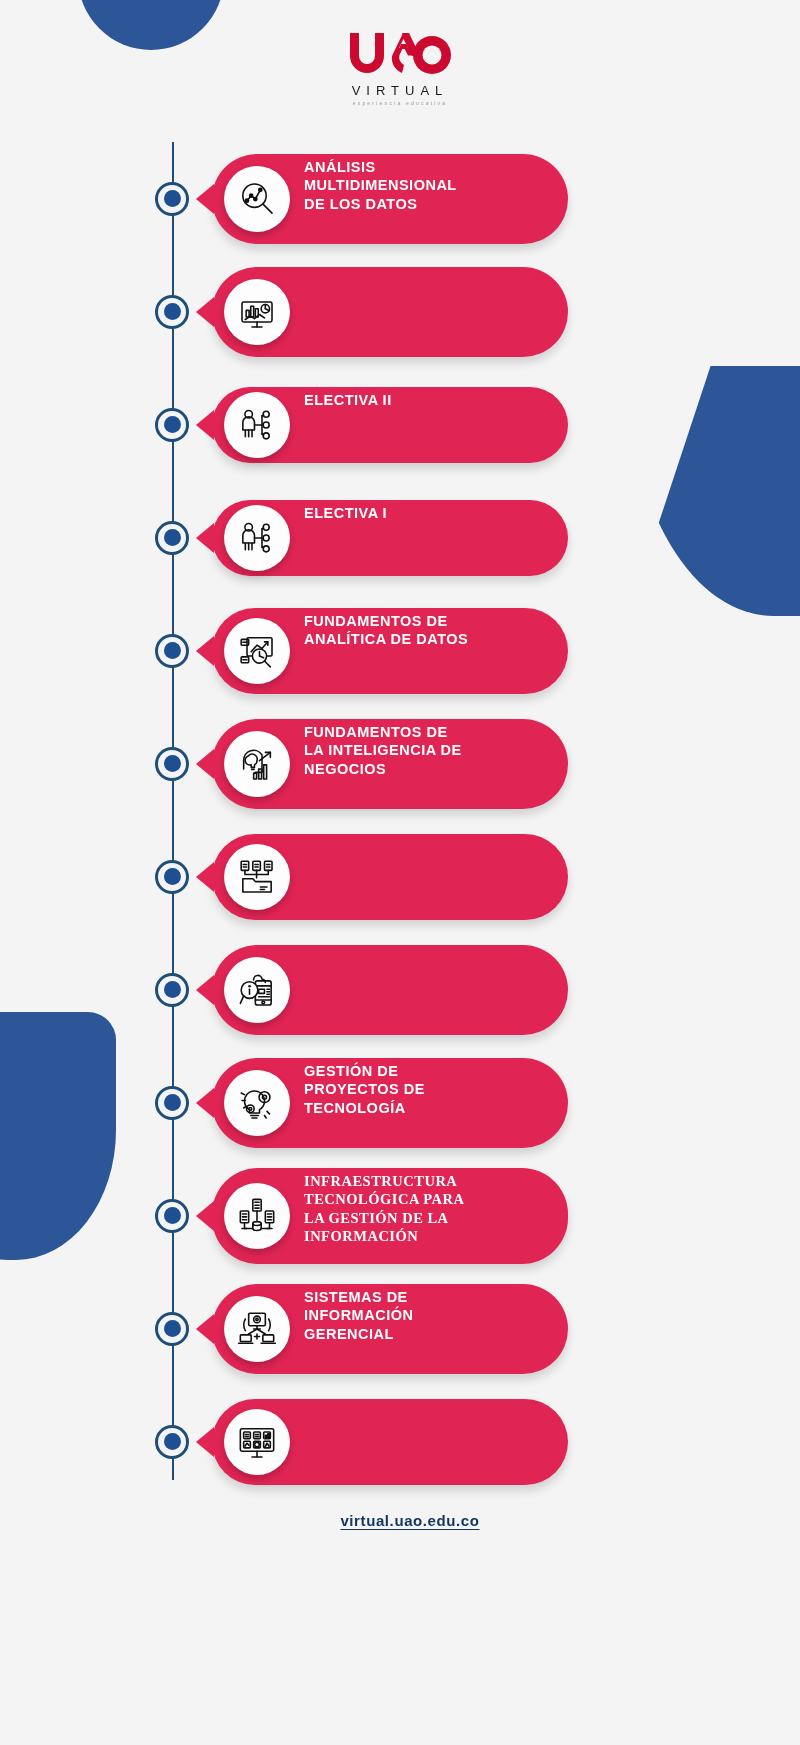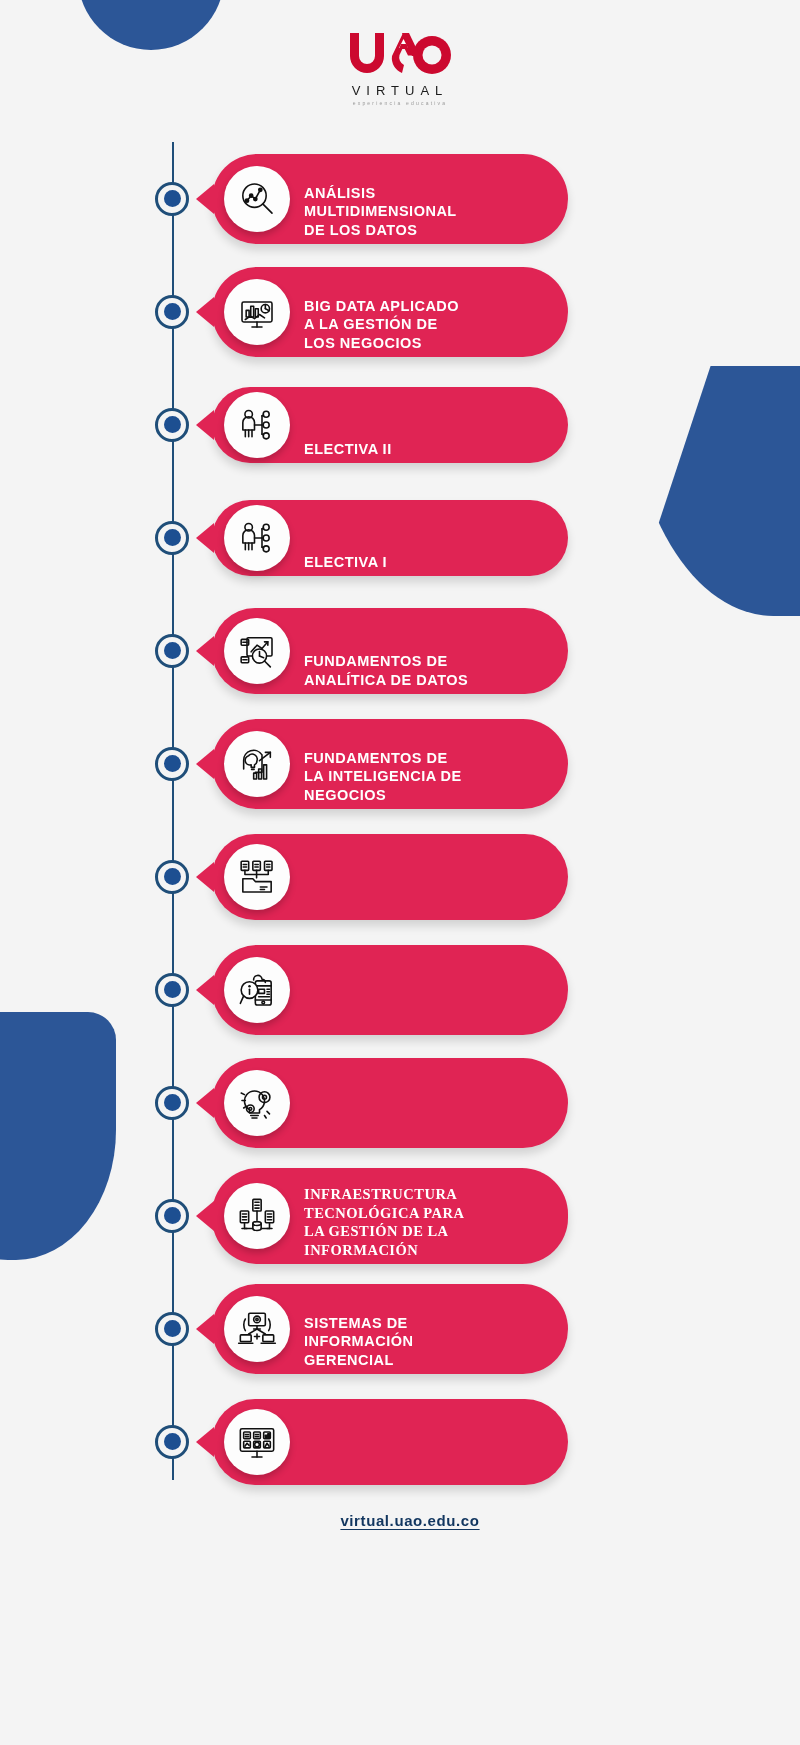--- a/index.html
+++ b/index.html
@@ -127,21 +127,21 @@
 
   
   .pill {
     position: absolute;
     left: 212px;
     width: 356px;
     background: #e02454;
     border-radius: 46px;
     box-shadow: 0 6px 10px rgba(0,0,0,0.14);
     display: flex;
-    align-items: flex-end;
+    align-items: flex-start;
     padding-left: 58px;
     min-height: 76px;
   }
   .pill.h2 { min-height: 86px; }
   .pill.h3 { min-height: 90px; }
   .pill.h4 { min-height: 96px; font-family: Liberation Serif, serif; }
 
   
   .tail {
     position: absolute;
@@ -265,21 +265,20 @@
             <line x1="24" y1="36" x2="24" y2="42"></line>
             <rect x="11" y="22" width="3.5" height="8"></rect>
             <rect x="16.5" y="17" width="3.5" height="13"></rect>
             <rect x="22" y="20" width="3.5" height="10"></rect>
             <circle cx="34" cy="20" r="5"></circle>
             <line x1="34" y1="20" x2="34" y2="15"></line>
             <line x1="34" y1="20" x2="38.5" y2="22.5"></line>
             <polyline points="10,33 16,29 21,32 27,27 33,31"></polyline>
           </svg>
         </div>
-        <div class="label">BIG DATA APLICADO<br>A LA GESTIÓN DE<br>LOS NEGOCIOS</div>
       </div>
     </div>
 
     <div class="row">
       <div class="dot">
           <i></i>
         </div>
       <div class="pill">
         <div class="tail"></div>
         <div class="bubble">
@@ -446,20 +445,21 @@
             <line x1="6" y1="21" x2="10" y2="21"></line>
             <line x1="8" y1="30" x2="11" y2="28"></line>
             <line x1="36" y1="34" x2="39" y2="37"></line>
             <line x1="33" y1="39" x2="35" y2="42"></line>
             <circle cx="33" cy="17" r="6.5"></circle>
             <circle cx="33" cy="17" r="2.4"></circle>
             <circle cx="16" cy="31" r="4.6"></circle>
             <circle cx="16" cy="31" r="1.7"></circle>
           </svg>
         </div>
+        <div class="label">GESTIÓN DE<br>PROYECTOS DE<br>TECNOLOGÍA</div>
       </div>
     </div>
 
     <div class="row">
       <div class="dot">
           <i></i>
         </div>
       <div class="pill h4">
         <div class="tail"></div>
         <div class="bubble">

